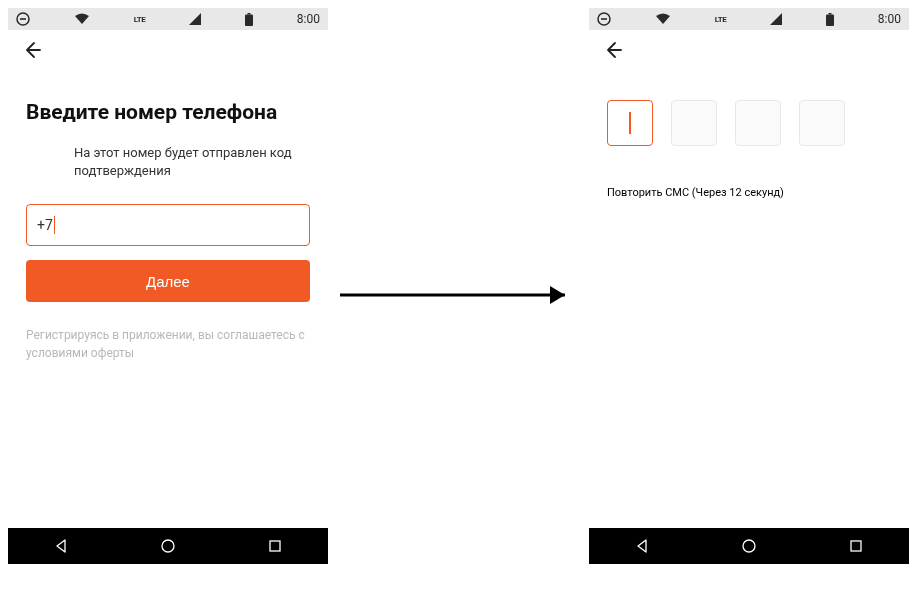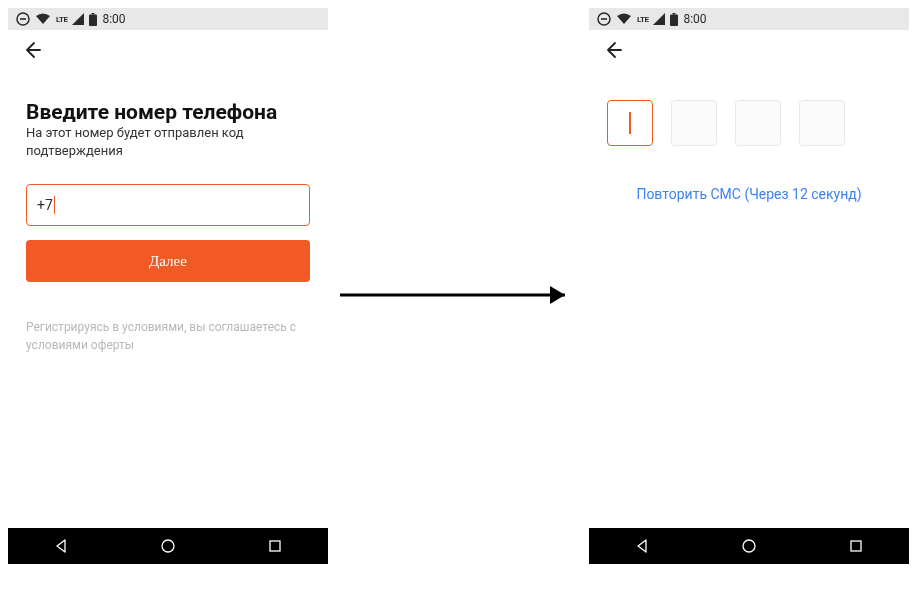--- a/index.html
+++ b/index.html
@@ -14,21 +14,21 @@
       position: absolute;
       width: 320px;
       background: #fff;
     }
     .phone-left { left: 8px; top: 8px; }
     .phone-right { right: 8px; top: 8px; }
     .statusbar {
       height: 22px;
       background: #e8e8e8;
       display: flex;
-      justify-content: flex-start;
+      justify-content: space-between;
       align-items: center;
       gap: 5px;
       padding: 0 8px;
       font-size: 12px;
       color: #2a2a2a;
     }
     .statusbar svg { display: block; }
     .lte { font-size: 8px; font-weight: 700; letter-spacing: -0.5px; }
     .appbar {
       height: 44px;
@@ -37,27 +37,28 @@
       padding: 0 14px;
     }
     .back-arrow { cursor: pointer; }
     .content {
       padding: 26px 18px 0 18px;
     }
     .heading {
       font-size: 21px;
       font-weight: 700;
       color: #111;
-      margin-bottom: 0;
+      margin-bottom: 20px;
     }
     .subtext {
       font-size: 13px;
       color: #333;
       line-height: 1.4;
       margin-bottom: 24px;
+      margin-left: 48px;
     }
     .phone-number-masked {
       color: #d0d0d0;
     }
     .input-cursor {
       display: inline-block;
       width: 1px;
       height: 18px;
       background: #f15a24;
       vertical-align: middle;
@@ -78,22 +79,21 @@
     }
     .btn-next {
       width: 100%;
       height: 42px;
       background: #f15a24;
       color: #fff;
       border: none;
       border-radius: 4px;
       font-size: 15px;
       cursor: pointer;
-      margin-bottom: 36px;
-      font-family: Liberation Serif, serif;
+      margin-bottom: 24px;
     }
     .agree-text {
       font-size: 12px;
       color: #b8b8b8;
       line-height: 1.5;
     }
     .agree-link {
       color: #b8b8b8;
       cursor: pointer;
     }
@@ -115,23 +115,23 @@
     .code-box.active {
       border: 1.5px solid #f15a24;
       background: #fff;
     }
     .code-caret {
       width: 1.5px;
       height: 22px;
       background: #f15a24;
     }
     .resend-text {
-      text-align: center;
-      font-size: 14px;
-      color: #3b82f6;
+      text-align: left;
+      font-size: 11px;
+      color: #000000;
     }
     .navbar {
       position: absolute;
       bottom: 8px;
       left: 0;
       width: 100%;
       height: 36px;
       background: #000;
       display: flex;
       justify-content: space-around;
@@ -177,21 +177,21 @@
   </div>
   <div class="content">
     <h1 class="heading">Введите номер телефона</h1>
     <p class="subtext">На этот номер будет отправлен код подтверждения</p>
     <div class="phone-field-wrap">
       <span>+7</span>
         <span class="input-cursor"></span>
     </div>
     <button class="btn-next">Далее</button>
     <p class="agree-text">
-      <span>Регистрируясь в условиями, вы соглашаетесь с </span><span class="agree-link">условиями оферты</span>
+      <span>Регистрируясь в приложении, вы соглашаетесь с </span><span class="agree-link">условиями оферты</span>
     </p>
   </div>
   <div class="navbar" style="top:520px;">
     <span>
         <svg width="16" height="16" viewBox="0 0 16 16">
           <path d="M12 2 L4 8 L12 14 Z" fill="none" stroke="#fff" stroke-width="1.3" stroke-linejoin="round"></path>
         </svg>
       </span>
     <span>
         <svg width="16" height="16" viewBox="0 0 16 16">

